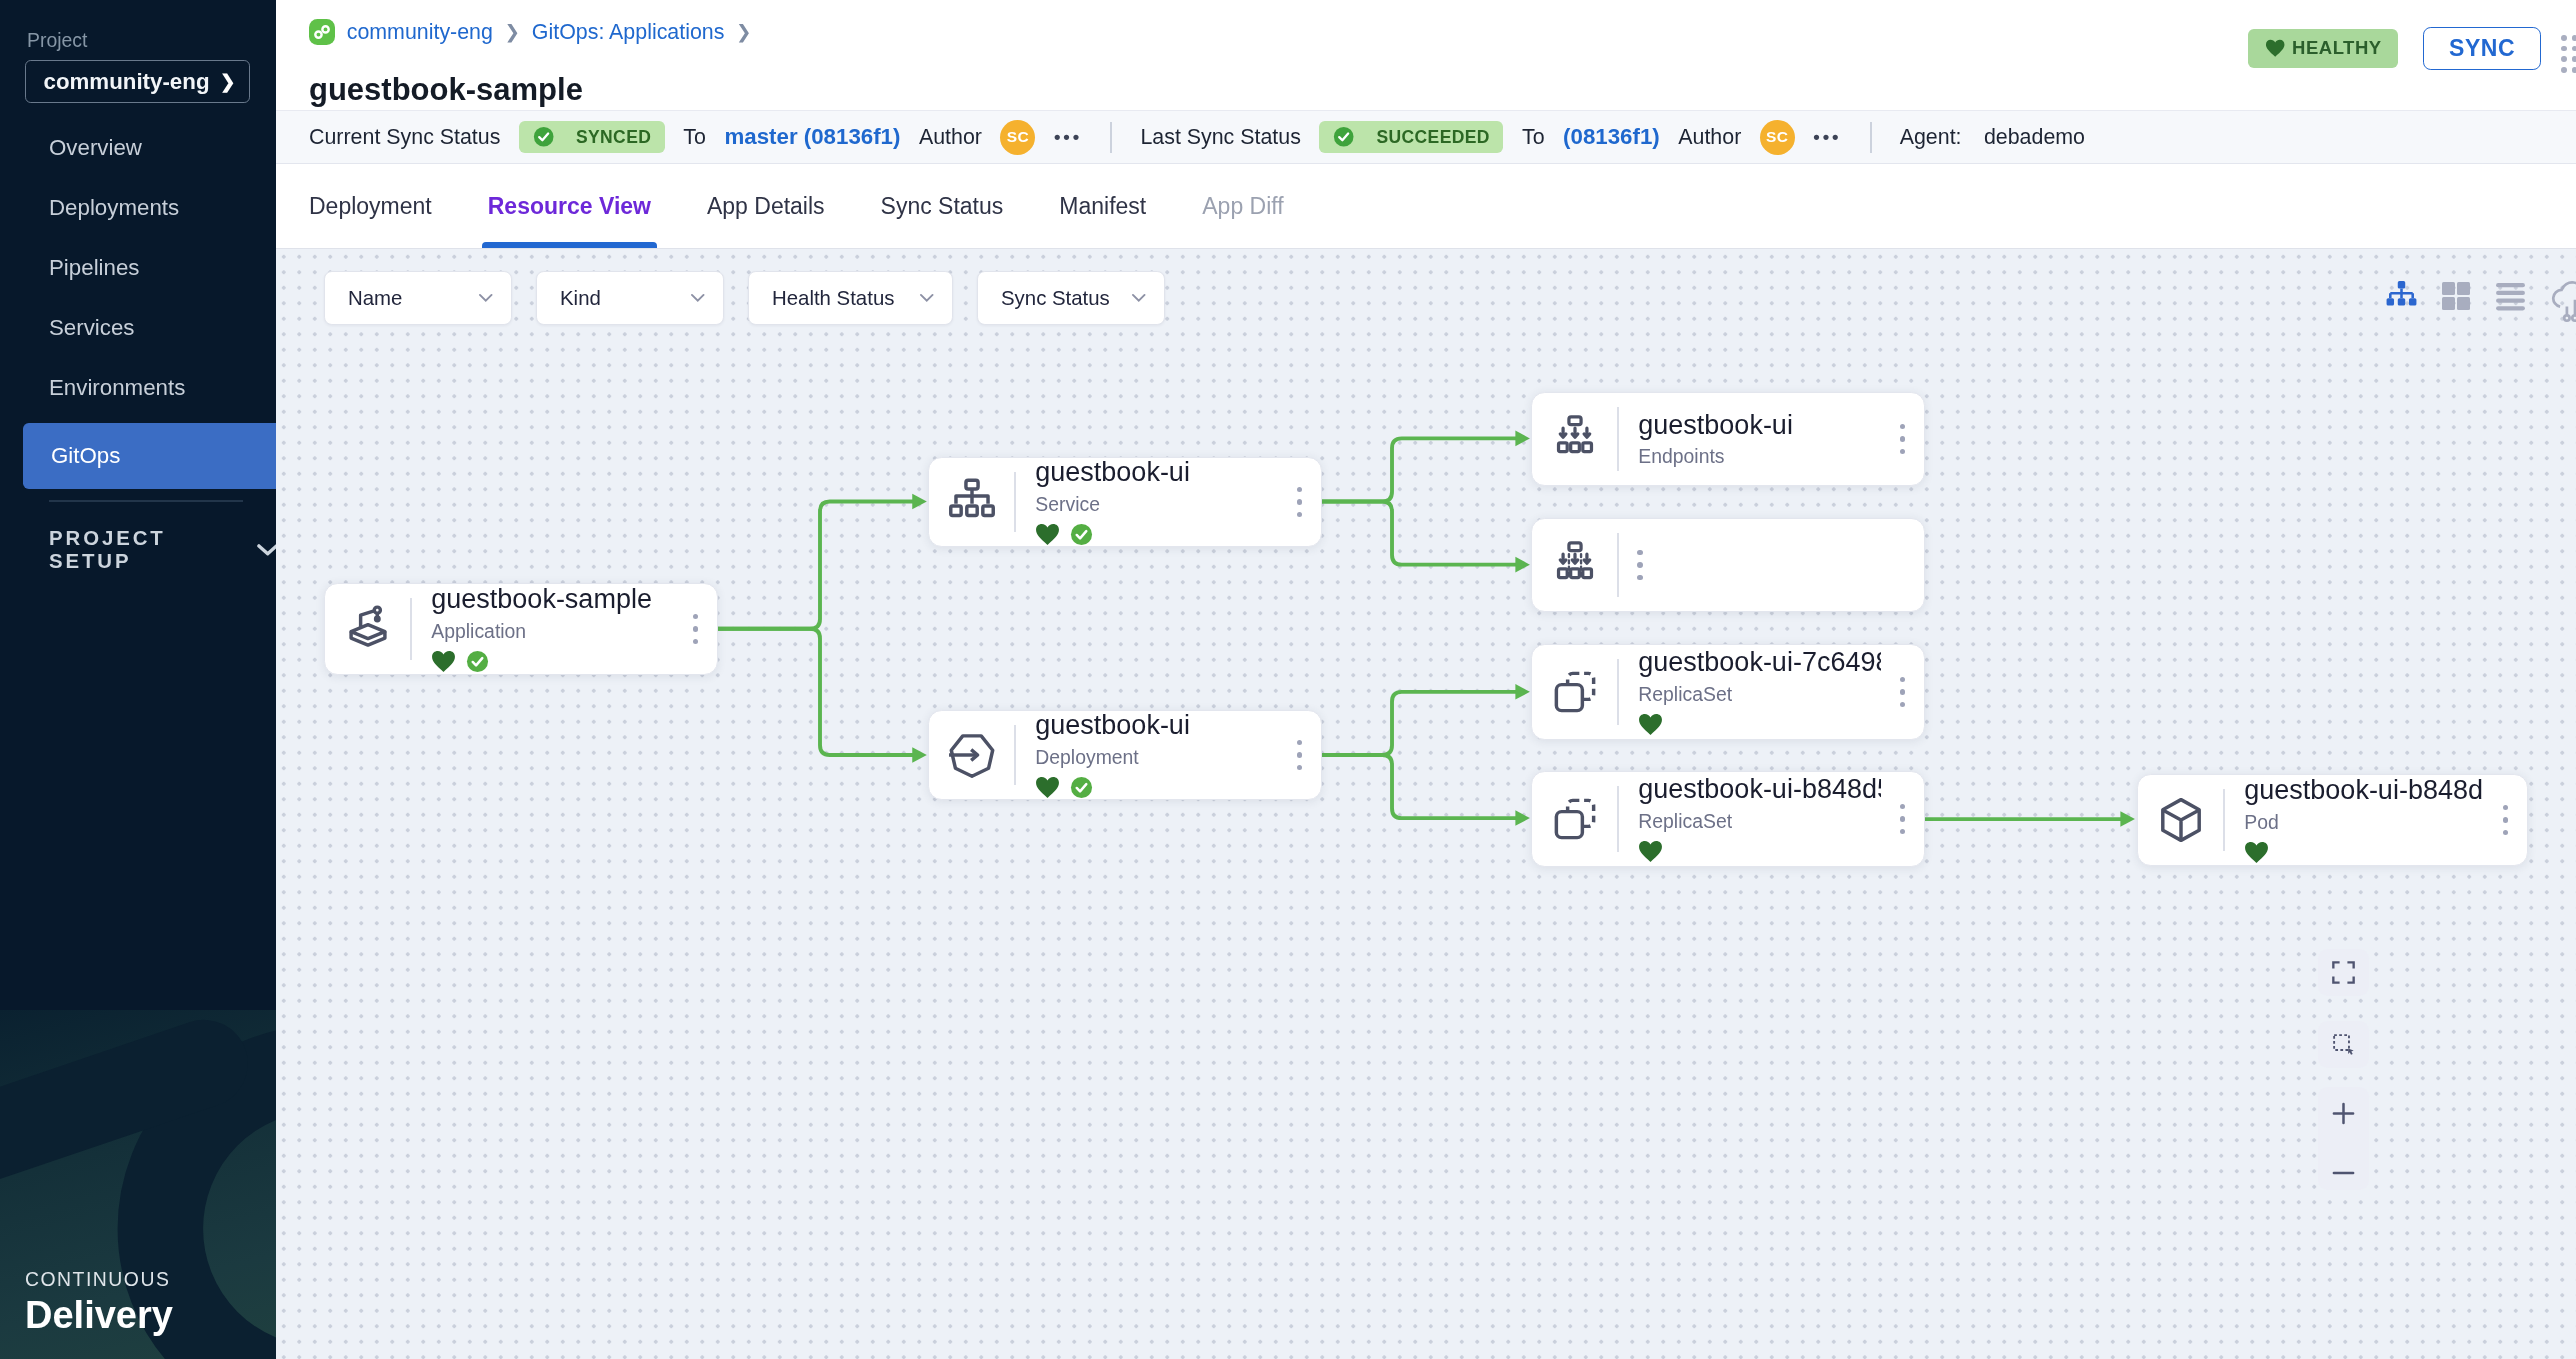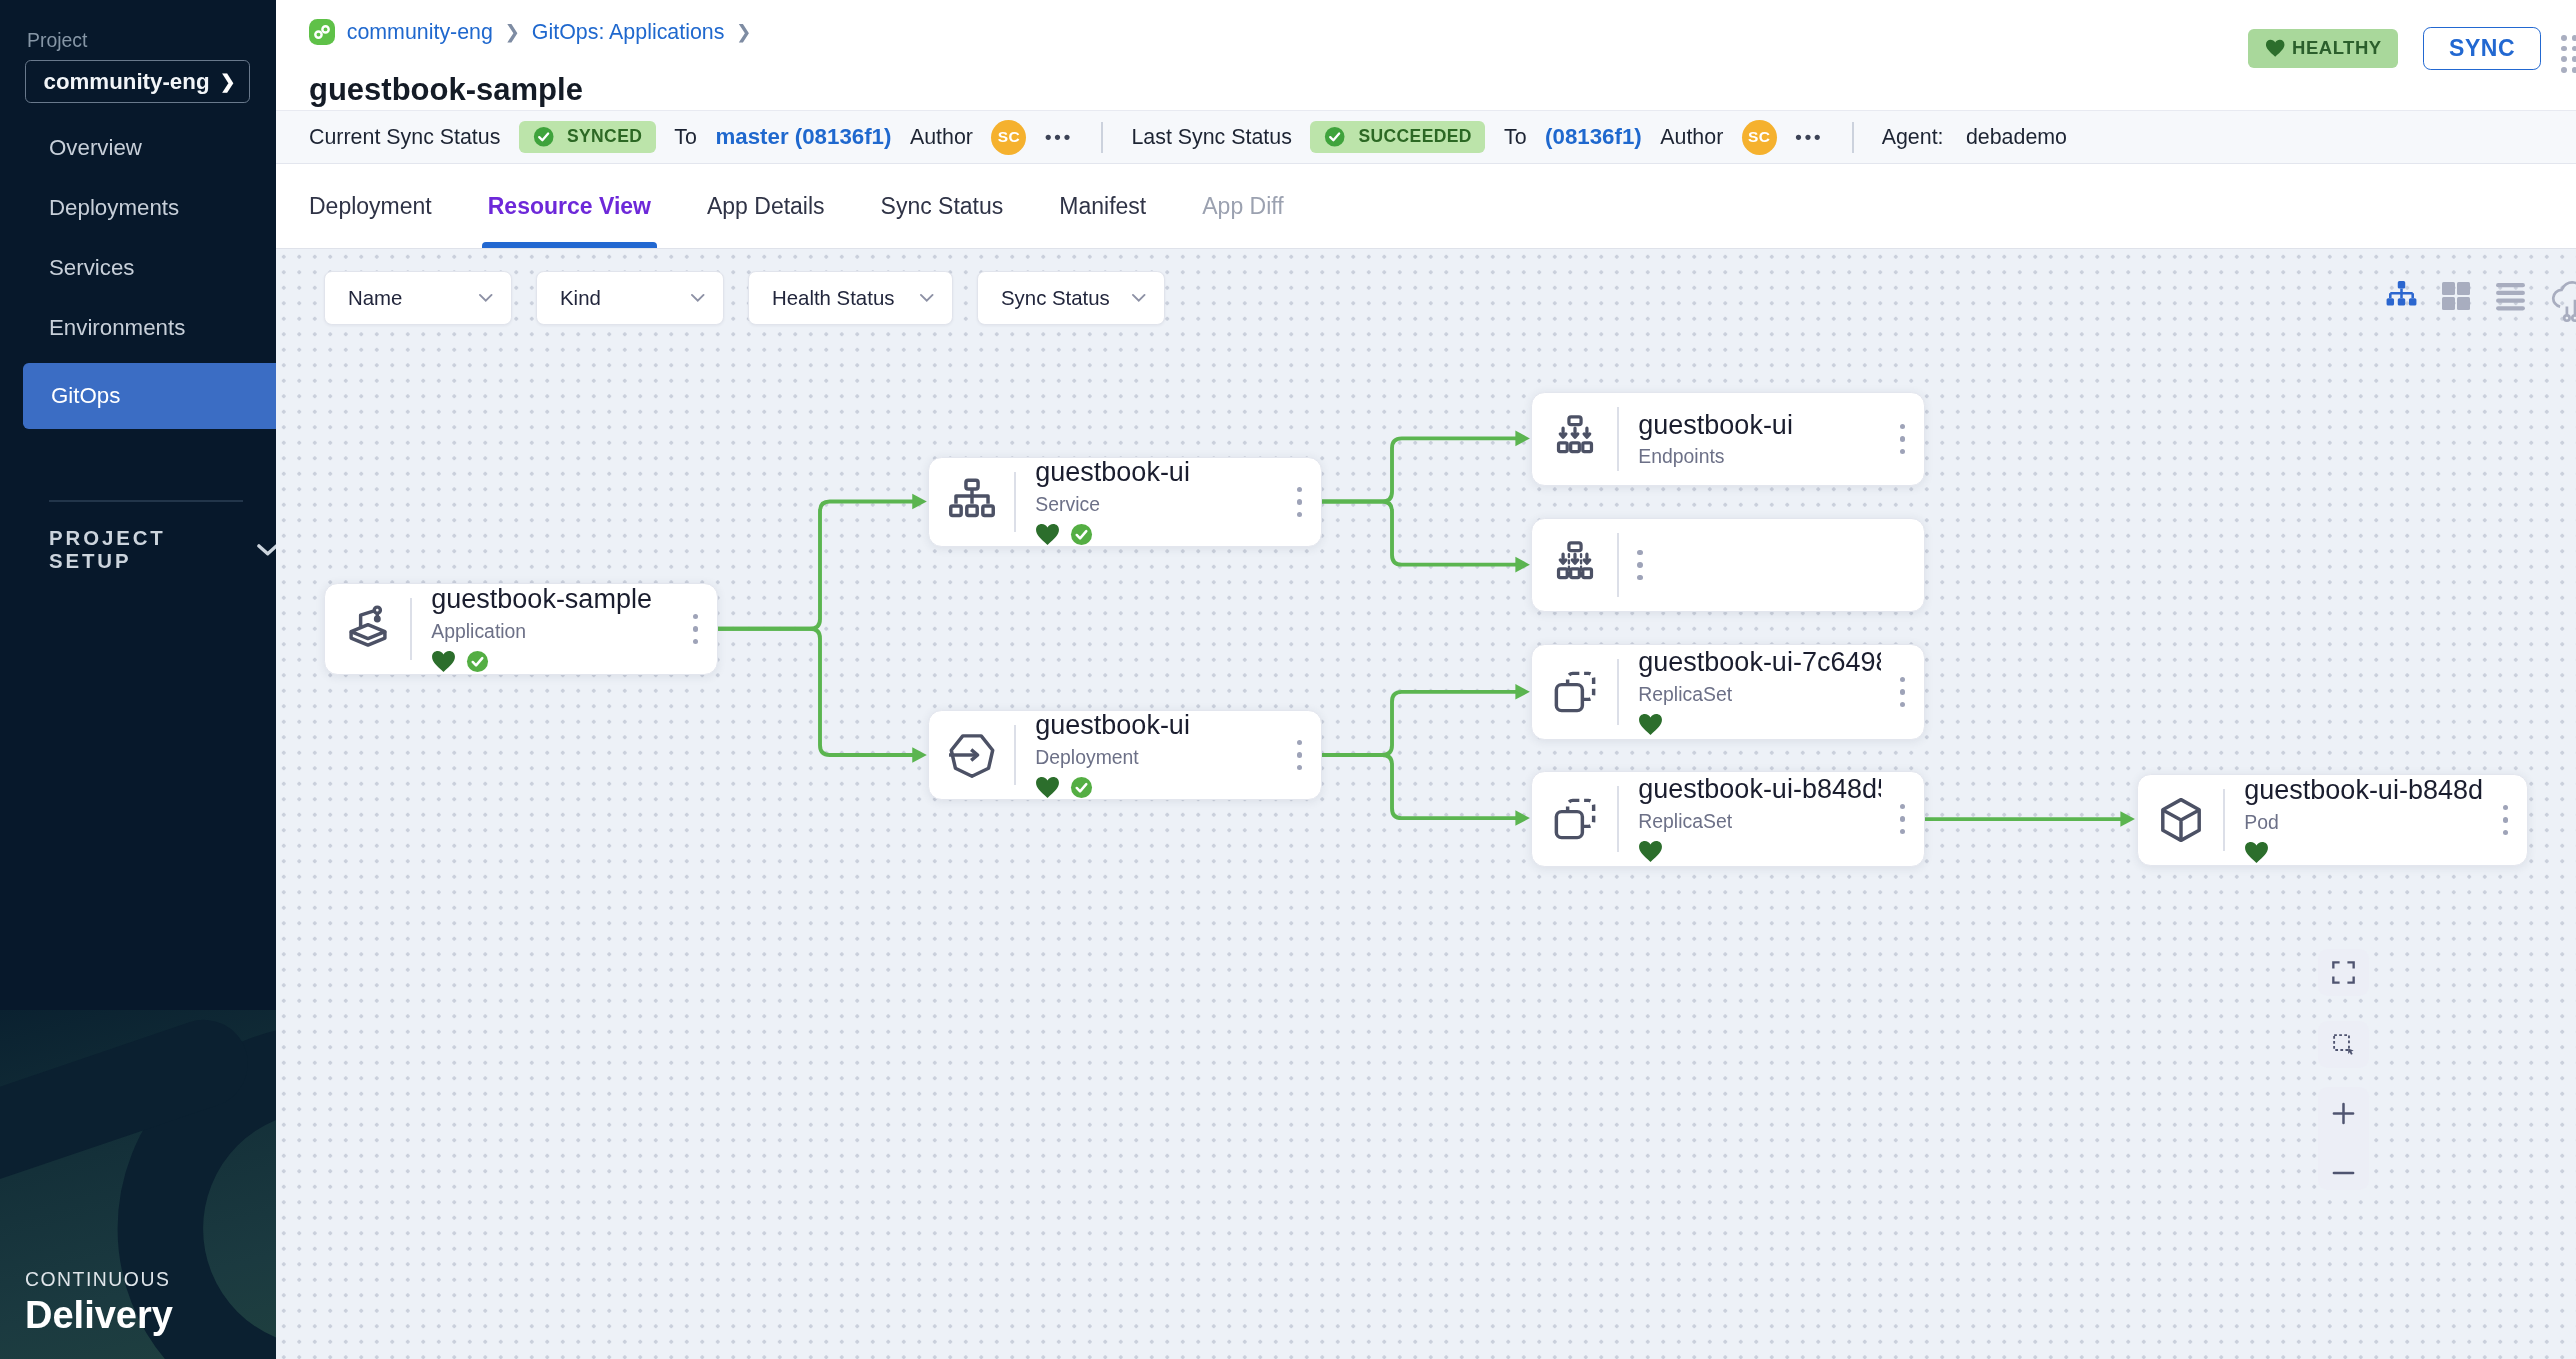--- a/index.html
+++ b/index.html
@@ -36,21 +36,21 @@
                 padding:8.7px 16.5px;font-size:18.5px;font-weight:800;color:#2b5f2c;letter-spacing:0.5px;}
   .sync-btn{border:1.9px solid #2268d1;color:#2268d1;font-weight:700;font-size:23px;padding:6.8px 25px;
             border-radius:7.8px;background:#fff;cursor:pointer;font-family:inherit;letter-spacing:0.5px;}
   .header-kebab{position:absolute;left:2285px;top:35px;display:grid;grid-template-columns:5.8px 5.8px;gap:4.9px;cursor:pointer;}
   .header-kebab i{width:5.8px;height:5.8px;border-radius:50%;background:#a9aec0;}
 
   
   .statusbar{position:absolute;left:276px;top:110px;right:0;height:54px;background:#f6f8fb;box-sizing:border-box;
              border-top:1px solid #e8eaf1;border-bottom:1px solid #e3e6ee;display:flex;align-items:center;
              padding-left:33px;gap:18.5px;font-size:21.4px;color:#1d2433;}
-  .badge{display:inline-flex;align-items:center;gap:13px;background:#bce4aa;border-radius:5.8px;padding:5.8px 13.6px;
+  .badge{display:inline-flex;align-items:flex-end;gap:22px;background:#bce4aa;border-radius:5.8px;padding:5.8px 13.6px;
          font-size:17.5px;font-weight:700;color:#2c6824;letter-spacing:0.4px;}
   .rev-link{color:#1f68ce;font-weight:700;font-size:22.3px;cursor:pointer;}
   .avatar{width:35px;height:35px;border-radius:50%;background:#f5b12e;color:#fff;font-size:15.5px;font-weight:700;
           display:flex;align-items:center;justify-content:center;letter-spacing:0.5px;}
   .dots3{color:#3c4356;font-weight:700;letter-spacing:2.9px;font-size:18.5px;cursor:pointer;}
   .vdiv{width:1.9px;height:31px;background:#ccd2dd;margin:0 9.7px;}
   .agent-val{margin-left:3.9px;}
 
   
   .tabbar{position:absolute;left:276px;top:164px;right:0;height:85px;background:#fff;box-sizing:border-box;
@@ -112,20 +112,23 @@
     <div class="project-select">
       <span>community-eng</span>
       <span class="chev-right">❯</span>
     </div>
     <div class="nav">
       <div class="nav-item">
           <span>Overview</span>
         </div>
       <div class="nav-item">
           <span>Deployments</span>
+        </div>
+      <div class="nav-item">
+          <span>Pipelines</span>
         </div>
       <div class="nav-item">
           <span>Services</span>
         </div>
       <div class="nav-item">
           <span>Environments</span>
         </div>
       <div class="nav-item active">
           <span>GitOps</span>
         </div>

